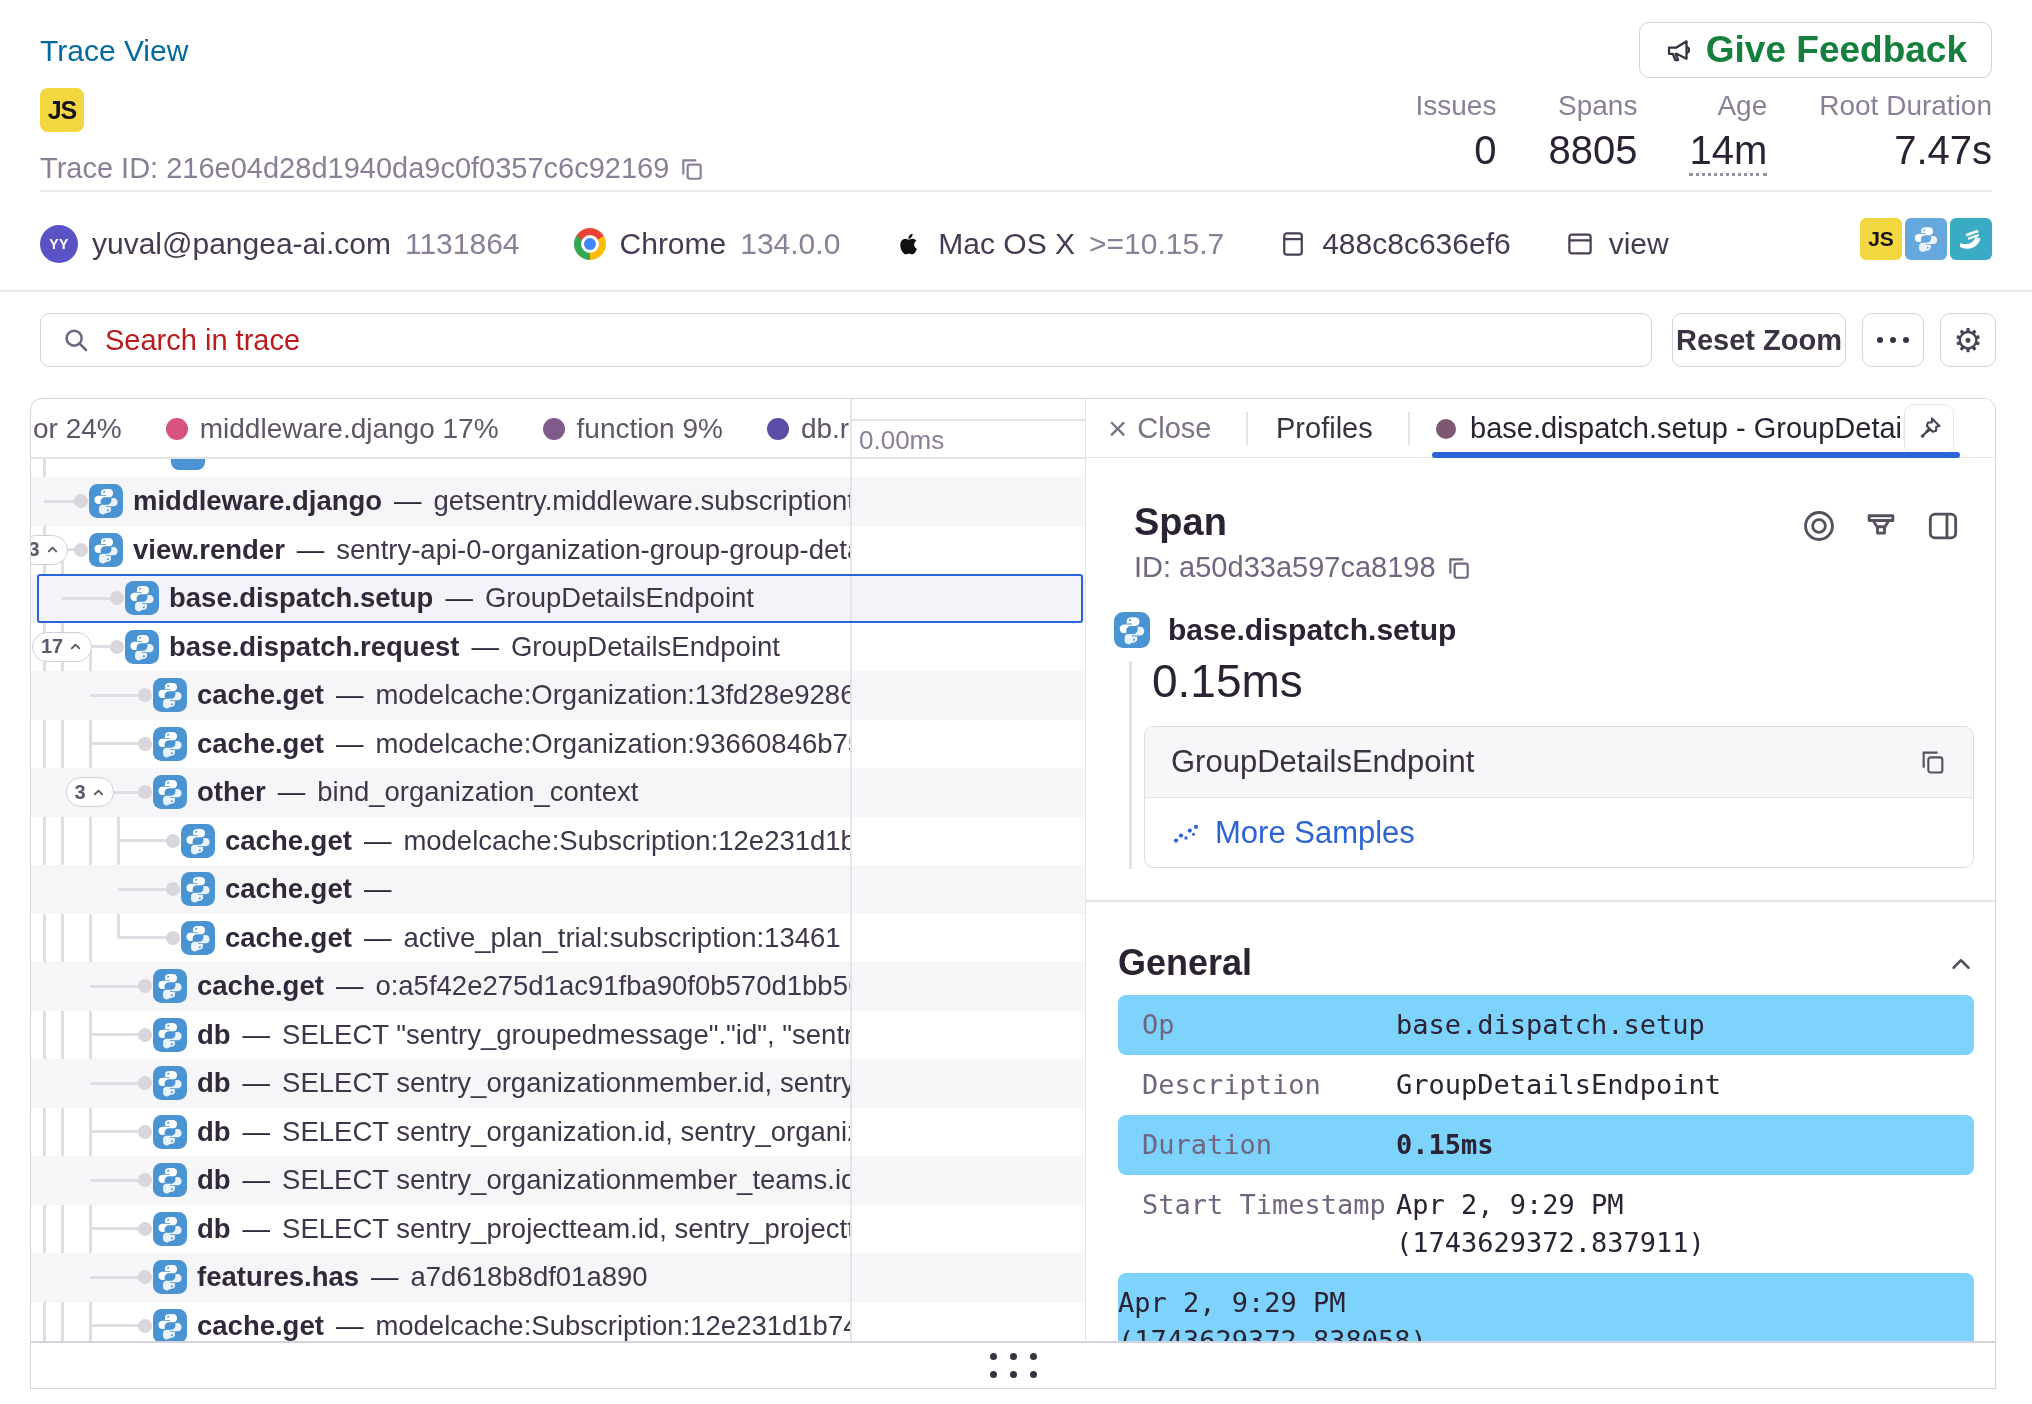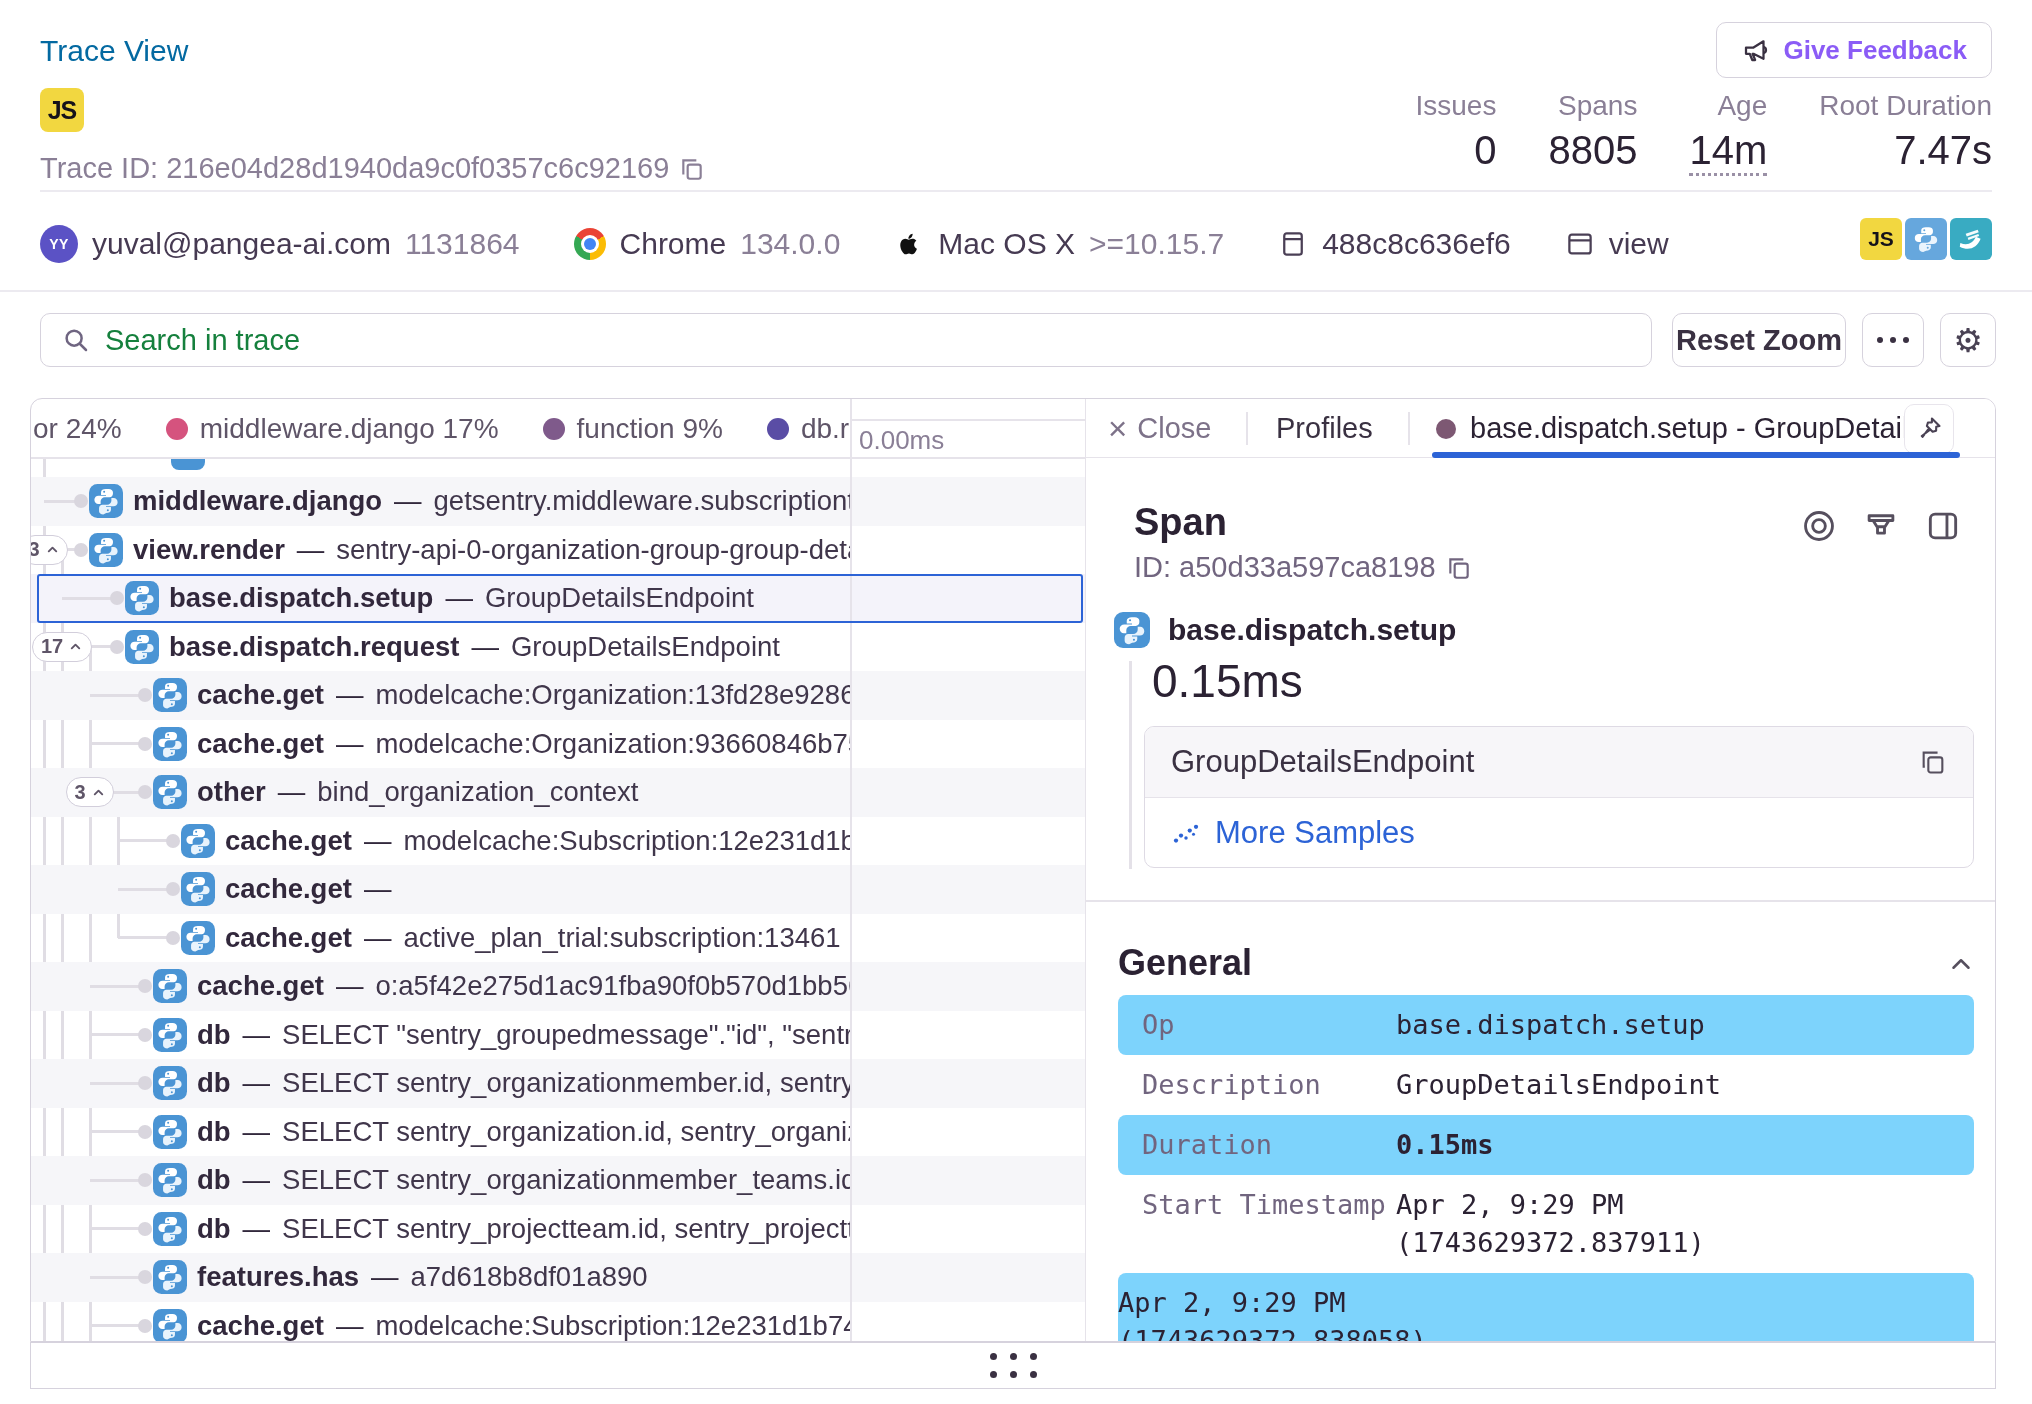--- a/index.html
+++ b/index.html
@@ -10,21 +10,21 @@
   }
   .abs { position:absolute; }
   .flex { display:flex; align-items:center; }
   .nowrap { white-space:nowrap; }
 
   
   .page-title { left:40px; top:34px; font-size:30px; font-weight:400; color:#0369a1; }
   .feedback-btn {
     right:40px; top:22px; height:56px; padding:0 24px; gap:12px;
     border:1.5px solid #d6d2dd; border-radius:10px; background:#fff;
-    font-size:26px; font-weight:600; color:#8b5cf6; cursor:pointer;
+    font-size:37px; font-weight:600; color:#15803d; cursor:pointer;
   }
   .js-badge {
     left:40px; top:88px; width:44px; height:44px; border-radius:8px; background:#f2d740;
     display:flex; align-items:center; justify-content:center;
     font-size:25px; font-weight:800; color:#15121a; letter-spacing:-1px;
   }
   .trace-title { left:98px; top:88px; font-size:40px; }
   .trace-title .b { font-weight:700; color:#2b2233; }
   .trace-title .p { font-weight:400; color:#2b2233; }
   .trace-id { left:40px; top:152px; font-size:29px; color:#8a7f96; gap:10px; }
@@ -53,21 +53,21 @@
   .chrome-icon::after { content:""; position:absolute; left:10px; top:10px; width:12px; height:12px; border-radius:50%; background:#4285f4; }
   .platform-icons { right:40px; top:218px; gap:3px; }
   .plat { width:42px; height:42px; border-radius:6px; display:flex; align-items:center; justify-content:center; }
   .plat-js { background:#f2d740; font-size:21px; font-weight:800; color:#15121a; }
   .plat-py { background:#66a7dd; }
   .plat-other { background:#39abc2; }
 
   
   .search-box { left:40px; top:313px; width:1612px; height:54px; border:1.5px solid #d6d2dd; border-radius:10px;
     gap:14px; padding:0 20px; background:#fff; }
-  .search-placeholder { font-size:29px; color:#15803d; }
+  .search-placeholder { font-size:29px; color:#b91c1c; }
   .tb-btn { top:313px; height:54px; border:1.5px solid #d6d2dd; border-radius:10px; background:#fff;
     display:flex; align-items:center; justify-content:center; cursor:pointer; }
   .reset-zoom { left:1672px; width:174px; font-size:29px; font-weight:600; color:#3a3142; }
   .more-btn { left:1862px; width:62px; gap:7px; }
   .more-btn i { width:6px; height:6px; border-radius:50%; background:#3a3142; }
   .gear-btn { left:1940px; width:56px; font-family:"DejaVu Sans", sans-serif; font-size:33px; color:#4a4254; }
 
   
   .panel { left:30px; top:398px; width:1966px; height:944px; border:1.5px solid #d6d2dd;
     border-radius:12px 12px 0 0; background:#fff; overflow:hidden; }

